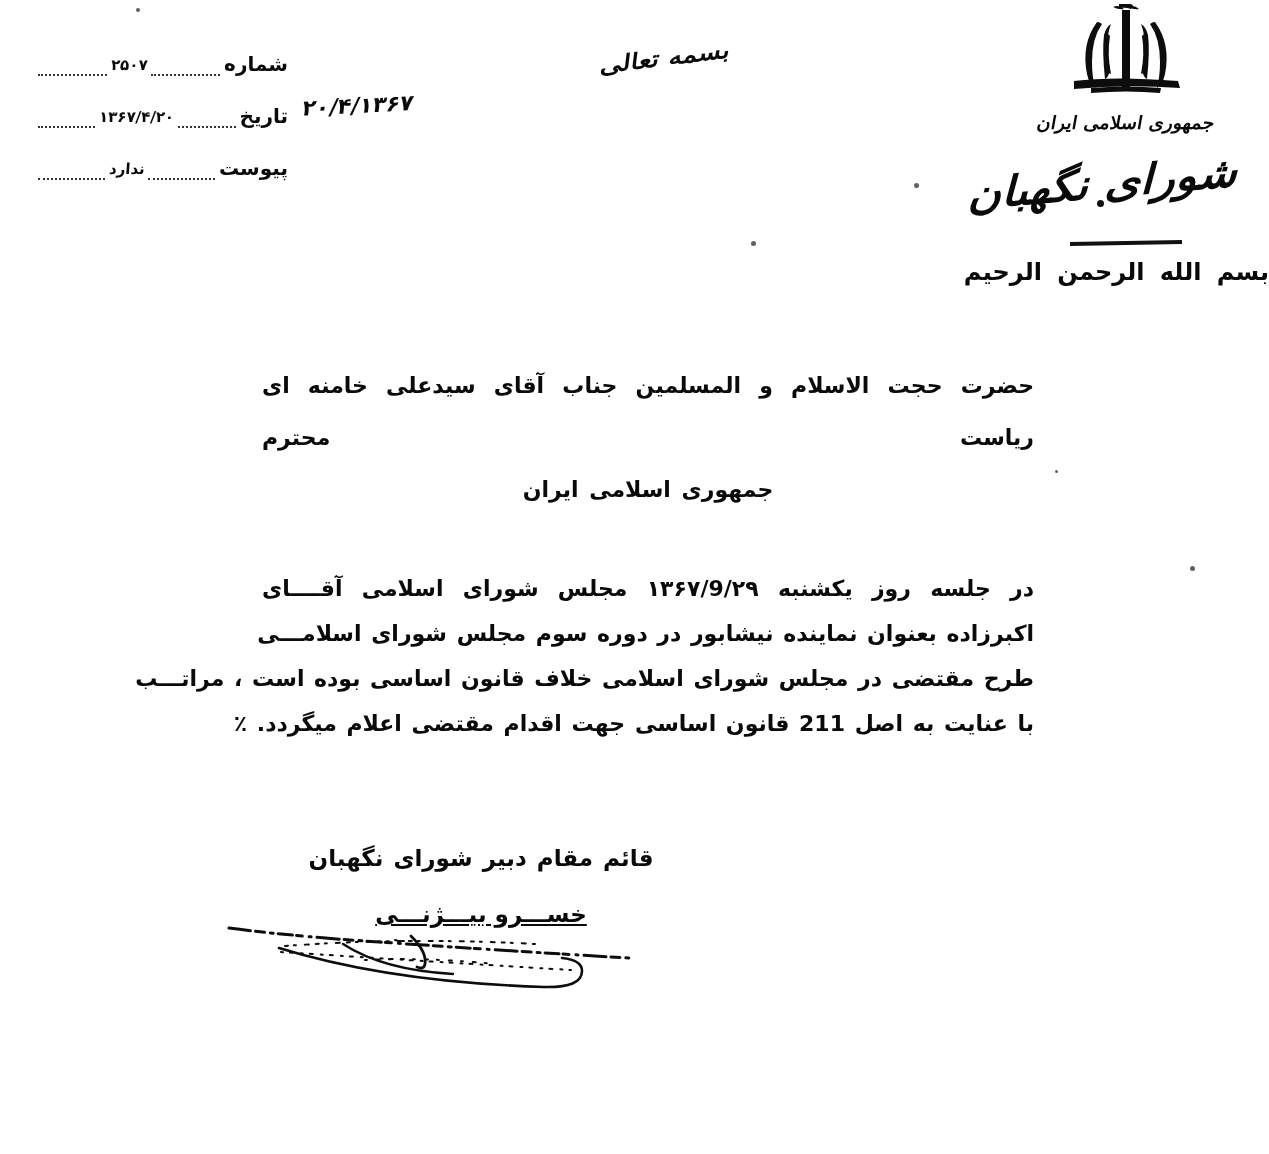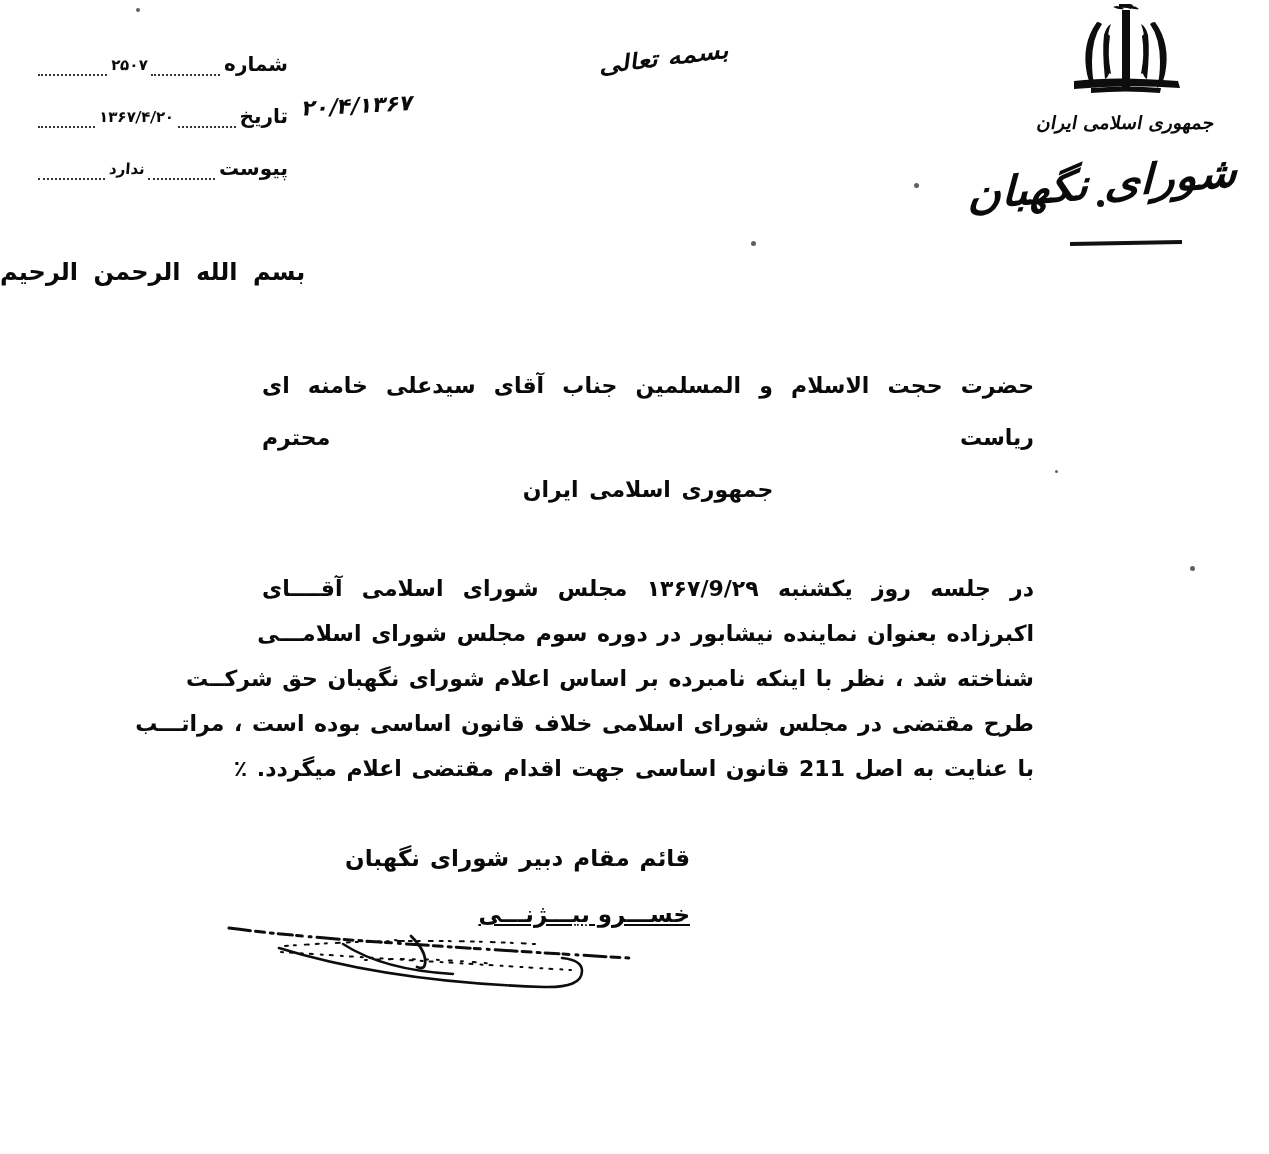--- a/index.html
+++ b/index.html
@@ -136,21 +136,21 @@
     margin: 0 auto 8px auto;
     transform: translateX(-26px);
   }
 
   
   .bismillah {
     position: absolute;
     top: 258px;
     left: 0;
     width: 1269px;
-    text-align: left;
+    text-align: right;
     font-size: 24px;
     font-weight: 700;
     letter-spacing: 4px;
     word-spacing: 7px;
   }
 
   
   .letter-body {
     position: absolute;
     top: 360px;
@@ -181,23 +181,24 @@
     text-align: justify;
     text-align-last: justify;
     white-space: nowrap;
   }
   .para .bl.last { text-align-last: justify; }
 
   
   .signature {
     position: absolute;
     top: 845px;
-    left: 240px;
+    left: 256px;
     width: 450px;
     direction: rtl;
+    text-align: center;
   }
   .sig-title {
     font-size: 23px;
     font-weight: 700;
     letter-spacing: .5px;
     word-spacing: 2px;
   }
   .sig-name {
     margin-top: 30px;
     font-size: 23px;
@@ -293,21 +294,20 @@
   <div class="letter-body">
 
     <div class="addressee">
       <div class="ln1">حضرت حجت الاسلام و المسلمین جناب آقای سیدعلی خامنه ای ریاست محترم</div>
       <div class="ln2">جمهوری اسلامی ایران</div>
     </div>
 
     <div class="para">
       <span class="bl">در جلسه روز یکشنبه ۱۳۶۷/9/۲۹ مجلس شورای اسلامی آقــــای</span>
       <span class="bl">اکبرزاده بعنوان نماینده نیشابور در دوره سوم مجلس شورای اسلامـــی</span>
-      <span class="bl">شناخته شد ، نظر با اینکه نامبرده بر اساس اعلام شورای نگهبان حق شرکــت</span>
       <span class="bl">طرح مقتضی در مجلس شورای اسلامی خلاف قانون اساسی بوده است ، مراتـــب</span>
       <span class="bl last">با عنایت به اصل 211 قانون اساسی جهت اقدام مقتضی اعلام میگردد. ٪</span>
     </div>
 
   </div>
 
   <div class="signature">
     <div class="sig-title">قائم مقام دبیر شورای نگهبان</div>
     <div class="sig-name">خســـرو بیـــژنـــی</div>
   </div>

